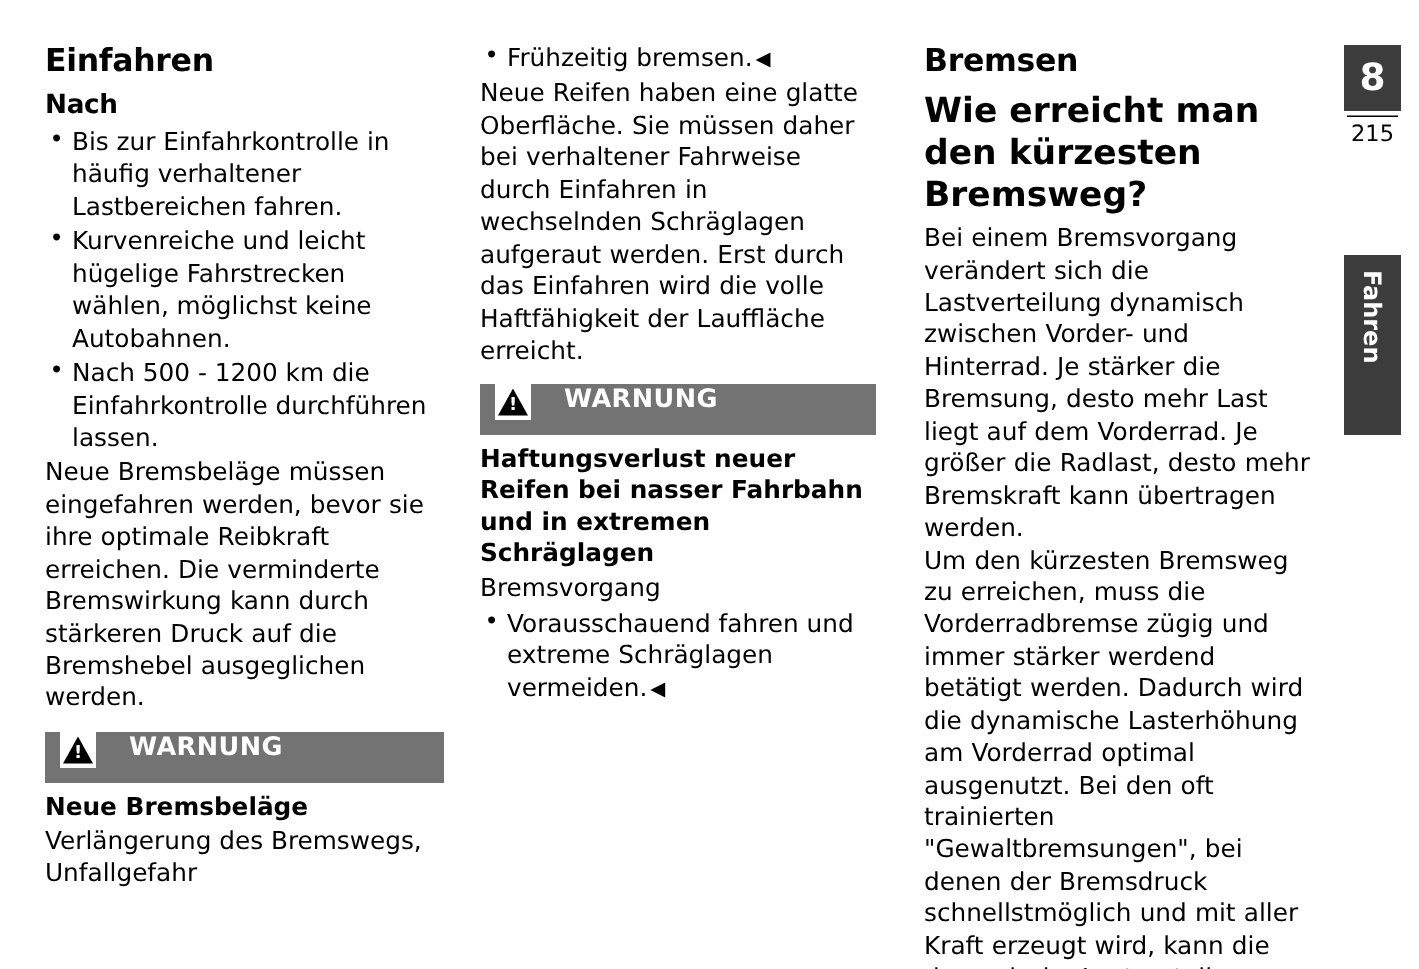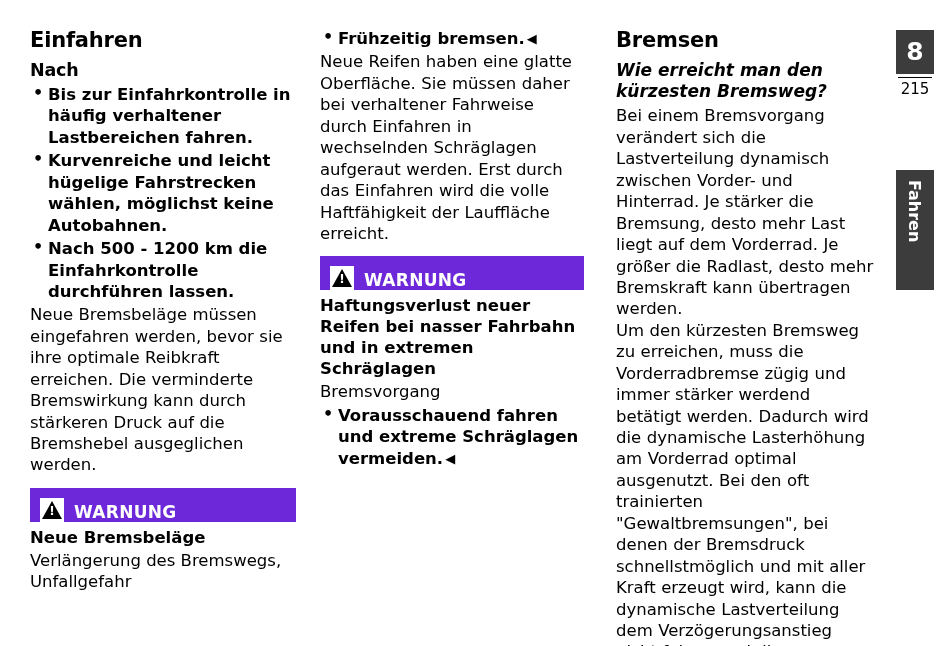--- a/index.html
+++ b/index.html
@@ -43,25 +43,24 @@
   h2.subheading {
     font-size: 17.5px;
     font-weight: bold;
     margin: 0 0 4px 0;
     letter-spacing: -0.2px;
   }
   h2.subheading.spaced {
     margin-top: 16px;
   }
   h2.question {
-    font-size: 17px;
+    font-size: 23px;
     font-weight: bold;
     margin: 0 0 4px 0;
     line-height: 1.22;
-    font-style: italic;
   }
   p.para {
     font-size: 16.5px;
     line-height: 1.30;
     margin: 0 0 0 0;
     text-align: left;
     word-spacing: 0.2px;
   }
   p.para + p.para { margin-top: 0; }
 
@@ -69,45 +68,45 @@
     list-style: none;
     margin: 0;
     padding: 0;
   }
   ul.bullets li {
     position: relative;
     font-size: 16.5px;
     line-height: 1.30;
     padding-left: 18px;
     margin-bottom: 2px;
-    font-weight: bold;
   }
   ul.bullets li::before {
     content: "\2022";
     position: absolute;
     left: 3px;
     top: -1px;
     font-size: 16px;
   }
   .endmark {
     display: inline-block;
     margin-left: 2px;
     font-size: 13px;
     line-height: 1;
     transform: translateY(-1px);
   }
 
   .warn-bar {
-    background: #6d28d9;
+    background: #737373;
     color: #ffffff;
     height: 34px;
     display: flex;
-    align-items: flex-end;
+    align-items: flex-start;
     padding: 0 10px;
     margin: 12px 0 6px 0;
+    gap: 12px;
   }
   .warn-bar .tri {
     width: 24px; height: 24px;
     background: #ffffff;
     margin-right: 10px;
     position: relative;
     flex: 0 0 auto;
   }
   .warn-bar .tri::before {
     content: "";

